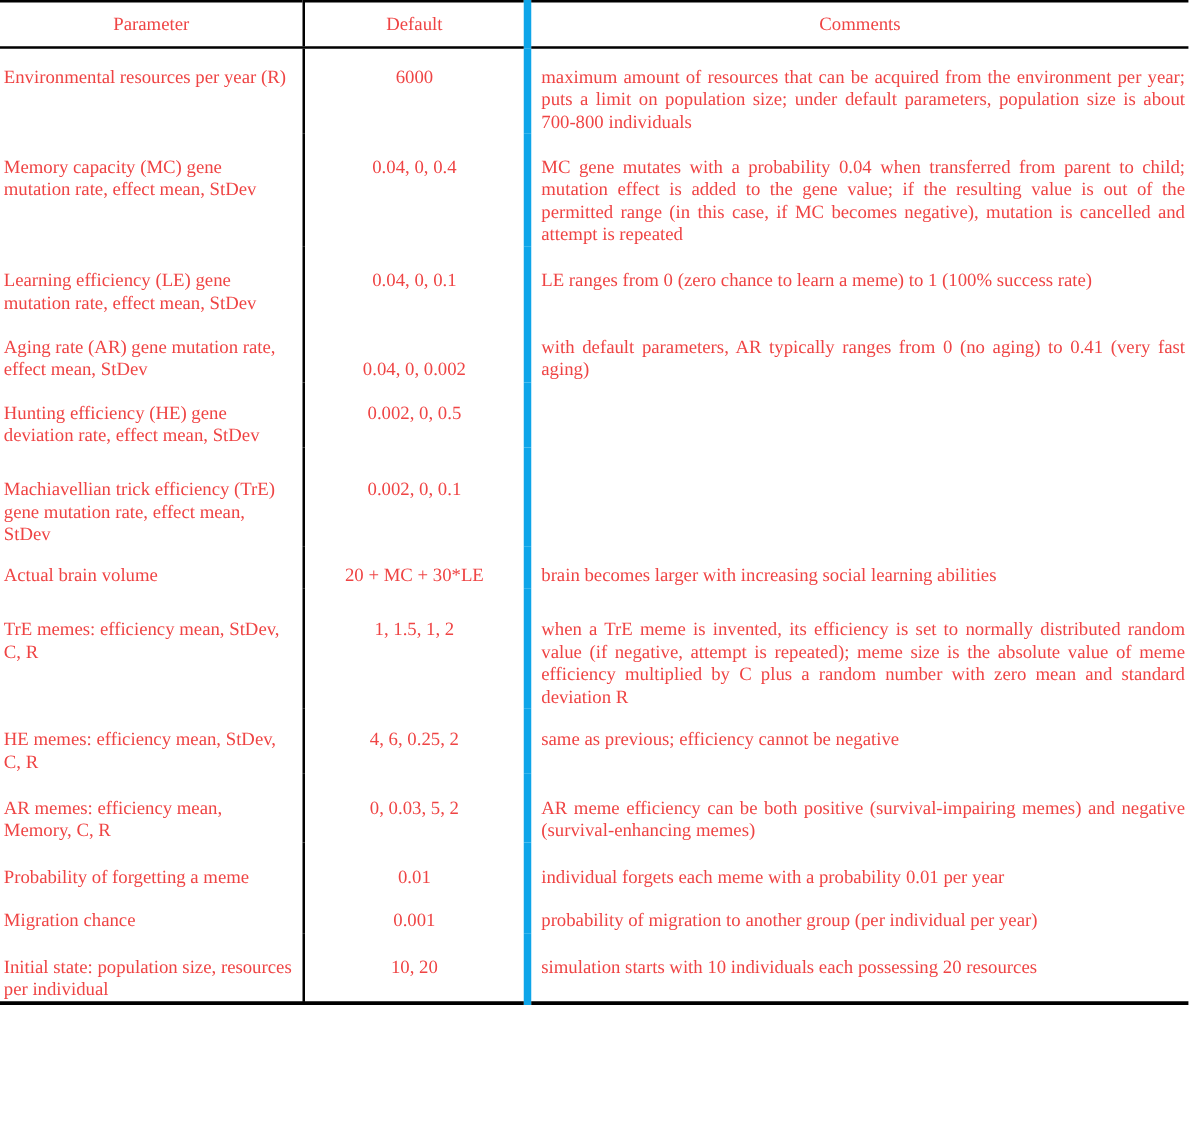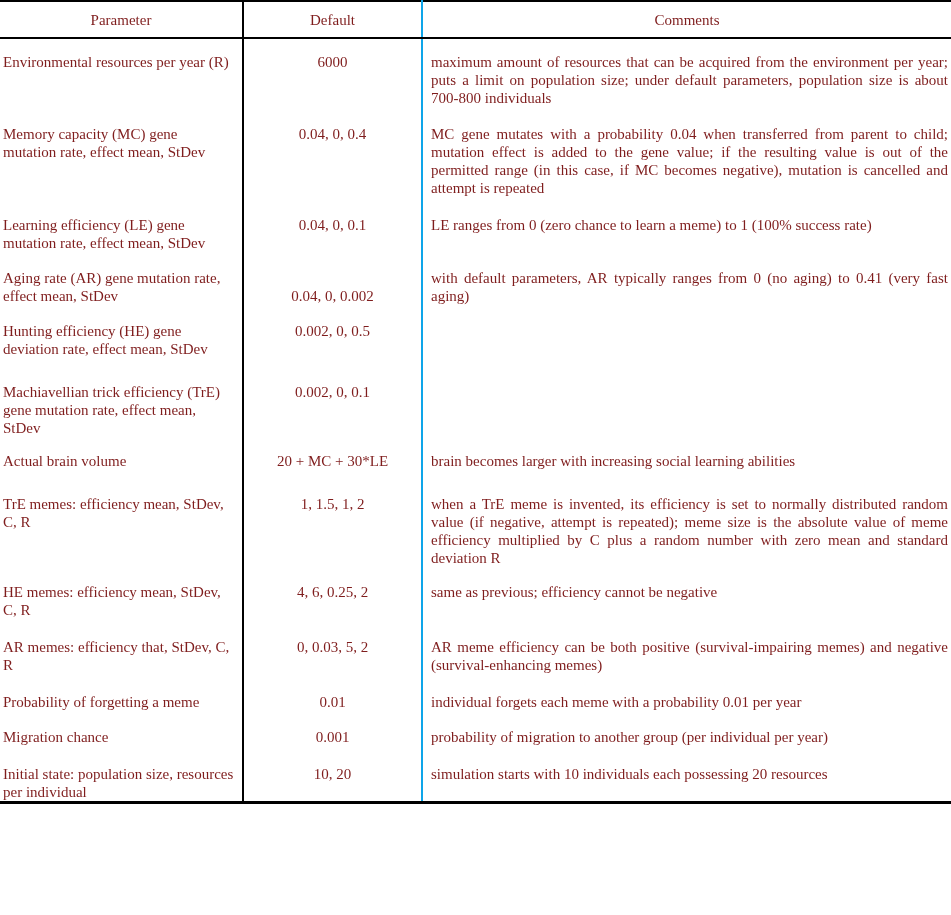--- a/index.html
+++ b/index.html
@@ -14,38 +14,38 @@
     color: #000000;
     font-family: "Liberation Serif", serif;
     overflow: hidden;
   }
   table.params {
     width: 951px;
     border-collapse: collapse;
     table-layout: fixed;
     font-size: 15px;
     line-height: 18px;
-    color: #7f1d1d;
+    color: #ef4444;
     border-top: 2px solid #000000;
     border-bottom: 3px solid #000000;
   }
   col.c-param   { width: 243px; }
   col.c-default { width: 179px; }
   col.c-comment { width: 529px; }
 
   thead th {
     font-weight: normal;
     font-size: 15px;
     text-align: center;
     vertical-align: middle;
     padding: 9px 4px 8px 4px;
     border-bottom: 2px solid #000000;
   }
   th.default-h, td.default { border-left: 2px solid #000000; }
-  th.comment-h, td.comment { border-left: 2px solid #0ea5e9; }
+  th.comment-h, td.comment { border-left: 6px solid #0ea5e9; }
 
   tbody td { vertical-align: top; }
   td.param   { text-align: left;   padding: 0 8px 0 3px; margin-left: 36px; }
   td.default { text-align: center; padding-left: 4px; padding-right: 4px; }
   td.comment { text-align: justify; padding: 0 3px 0 8px; }
 
   
   tbody tr:nth-child(1)  td { padding-top: 14px; }
   tbody tr:nth-child(2)  td { padding-top: 18px; }
   tbody tr:nth-child(3)  td { padding-top: 19px; }
@@ -120,21 +120,21 @@
         <td class="param">TrE memes: efficiency mean, StDev, C, R</td>
         <td class="default">1, 1.5, 1, 2</td>
         <td class="comment">when a TrE meme is invented, its efficiency is set to normally distributed random value (if negative, attempt is repeated); meme size is the absolute value of meme efficiency multiplied by C plus a random number with zero mean and standard deviation R</td>
       </tr>
       <tr>
         <td class="param">HE memes: efficiency mean, StDev, C, R</td>
         <td class="default">4, 6, 0.25, 2</td>
         <td class="comment">same as previous; efficiency cannot be negative</td>
       </tr>
       <tr>
-        <td class="param">AR memes: efficiency that, StDev, C, R</td>
+        <td class="param">AR memes: efficiency mean, Memory, C, R</td>
         <td class="default">0, 0.03, 5, 2</td>
         <td class="comment">AR meme efficiency can be both positive (survival-impairing memes) and negative (survival-enhancing memes)</td>
       </tr>
       <tr>
         <td class="param">Probability of forgetting a meme</td>
         <td class="default">0.01</td>
         <td class="comment">individual forgets each meme with a probability 0.01 per year</td>
       </tr>
       <tr>
         <td class="param">Migration chance</td>

